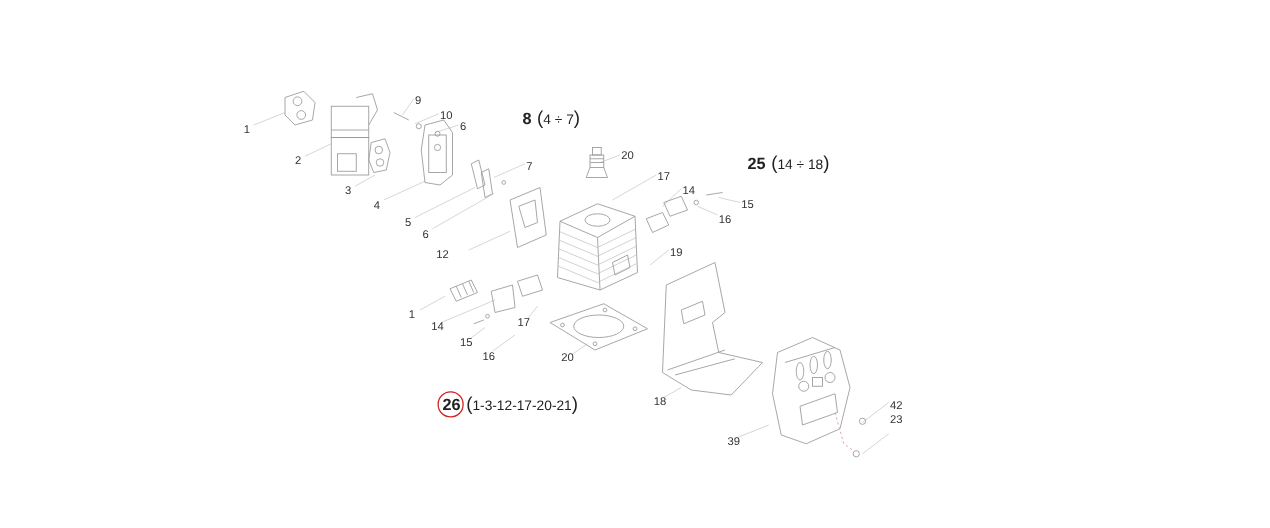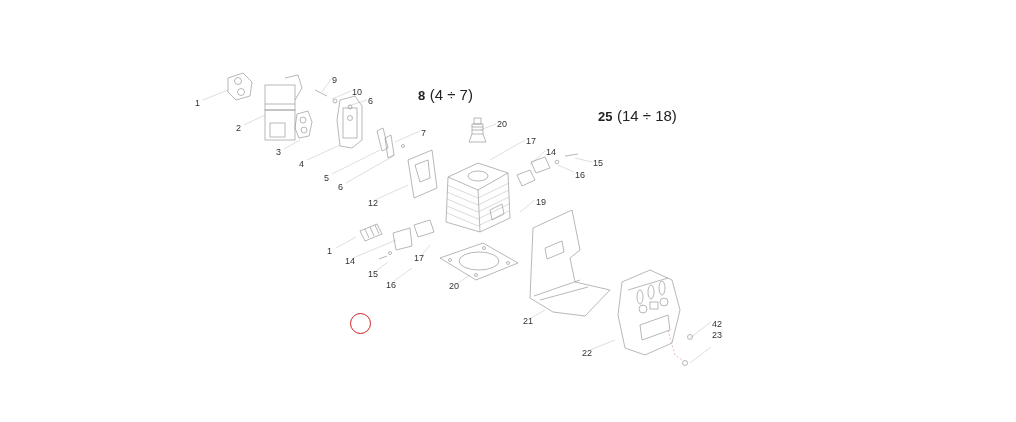--- a/index.html
+++ b/index.html
@@ -2,21 +2,21 @@
 <html><head>
 <meta charset="utf-8">
 <style>
   html, body { margin:0; padding:0; background:#ffffff; }
   body { width:1016px; height:422px; position:relative; overflow:hidden;
          font-family:"Liberation Sans", sans-serif; }
   #diagram { position:absolute; left:0; top:0; width:1016px; height:422px; }
   .lbl { position:absolute; font-size:9px; color:#333; line-height:1; white-space:nowrap; }
   .grp { position:absolute; color:#222; white-space:nowrap; line-height:1; }
   .grp .num { font-size:13px; font-weight:bold; }
-  .grp .rng { font-size:15px; }
+  .grp .rng { font-size:11px; }
   .grp .par { font-size:15px; font-weight:normal; }
   .circled { position:absolute; border:1.5px solid #d21f1f; border-radius:50%; }
 </style>
 </head>
 <body>
 
 <div id="diagram">
   <svg width="1016" height="422" viewBox="0 0 1016 422" fill="none" stroke="#9a9a9a" stroke-width="0.7">
 
     <g stroke="#bdbdbd" stroke-width="0.5">
@@ -179,41 +179,45 @@
   <span class="lbl" style="left:195px;top:99px">1</span>
   <span class="lbl" style="left:236px;top:124px">2</span>
   <span class="lbl" style="left:276px;top:148px">3</span>
   <span class="lbl" style="left:299px;top:160px">4</span>
   <span class="lbl" style="left:324px;top:174px">5</span>
   <span class="lbl" style="left:338px;top:183px">6</span>
   <span class="lbl" style="left:421px;top:129px">7</span>
   <span class="lbl" style="left:332px;top:76px">9</span>
   <span class="lbl" style="left:352px;top:88px">10</span>
   <span class="lbl" style="left:368px;top:97px">6</span>
-  <span class="lbl" style="left:368px;top:199px">12</span>
+  <span class="lbl" style="left:349px;top:199px">12</span>
   <span class="lbl" style="left:327px;top:247px">1</span>
   <span class="lbl" style="left:345px;top:257px">14</span>
   <span class="lbl" style="left:546px;top:148px">14</span>
   <span class="lbl" style="left:368px;top:270px">15</span>
   <span class="lbl" style="left:593px;top:159px">15</span>
   <span class="lbl" style="left:386px;top:281px">16</span>
   <span class="lbl" style="left:575px;top:171px">16</span>
   <span class="lbl" style="left:414px;top:254px">17</span>
   <span class="lbl" style="left:526px;top:137px">17</span>
   <span class="lbl" style="left:536px;top:198px">19</span>
   <span class="lbl" style="left:497px;top:120px">20</span>
   <span class="lbl" style="left:449px;top:282px">20</span>
-  <span class="lbl" style="left:523px;top:317px">21</span>
-  <span class="lbl" style="left:582px;top:349px">22</span>
+  <span class="lbl" style="left:523px;top:317px">18</span>
+  <span class="lbl" style="left:582px;top:349px">39</span>
   <span class="lbl" style="left:712px;top:331px">23</span>
   <span class="lbl" style="left:712px;top:320px">42</span>
 
   
   <div class="grp" style="left:418px;top:87px">
     <span class="num">8</span>
     <span class="par">(</span><span class="rng">4 ÷ 7</span><span class="par">)</span>
   </div>
-  <div class="grp" style="left:598px;top:108px">
+  <div class="grp" style="left:598px;top:123px">
     <span class="num">25</span>
     <span class="par">(</span><span class="rng">14 ÷ 18</span><span class="par">)</span>
   </div>
   <div class="circled" style="left:350px;top:313px;width:19px;height:19px"></div>
+  <div class="grp" style="left:354px;top:316px">
+    <span class="num">26</span>
+    <span class="par">(</span><span class="rng">1-3-12-17-20-21</span><span class="par">)</span>
+  </div>
 </div>
 
 </body></html>

